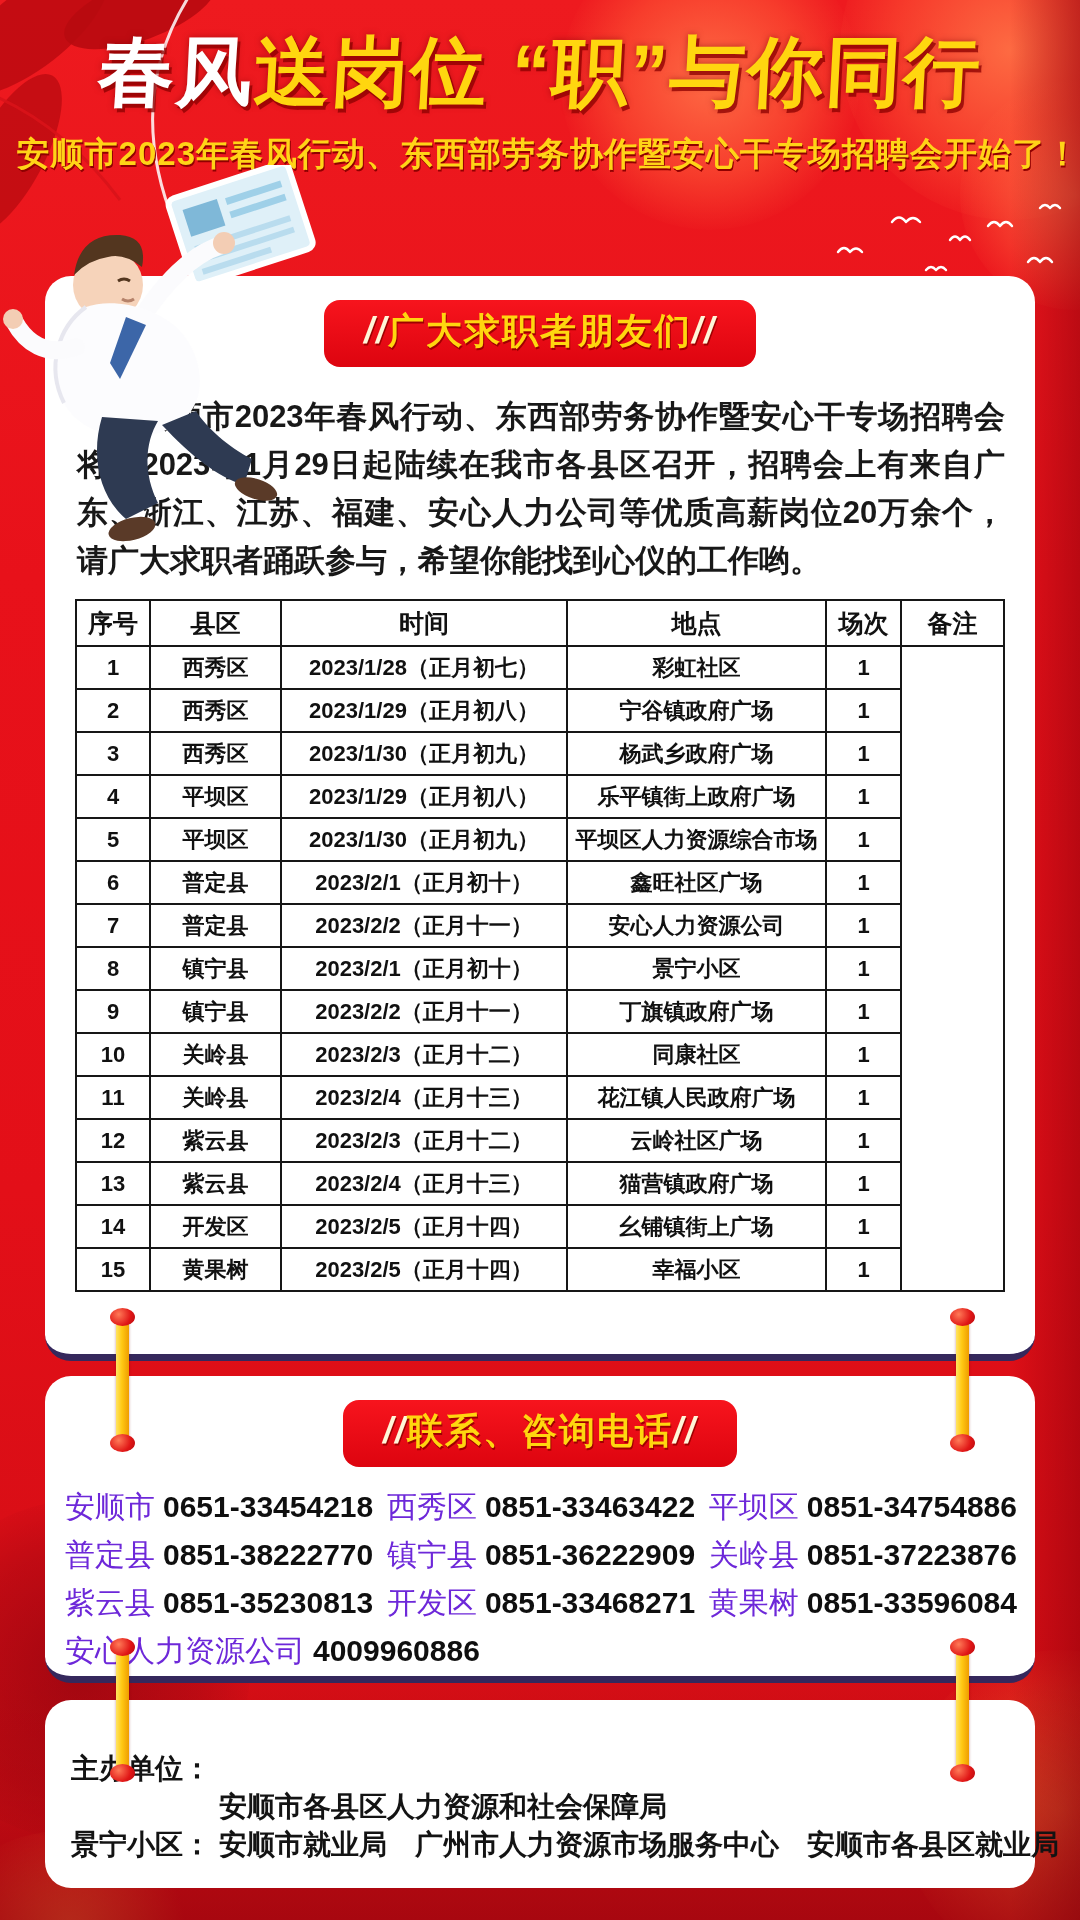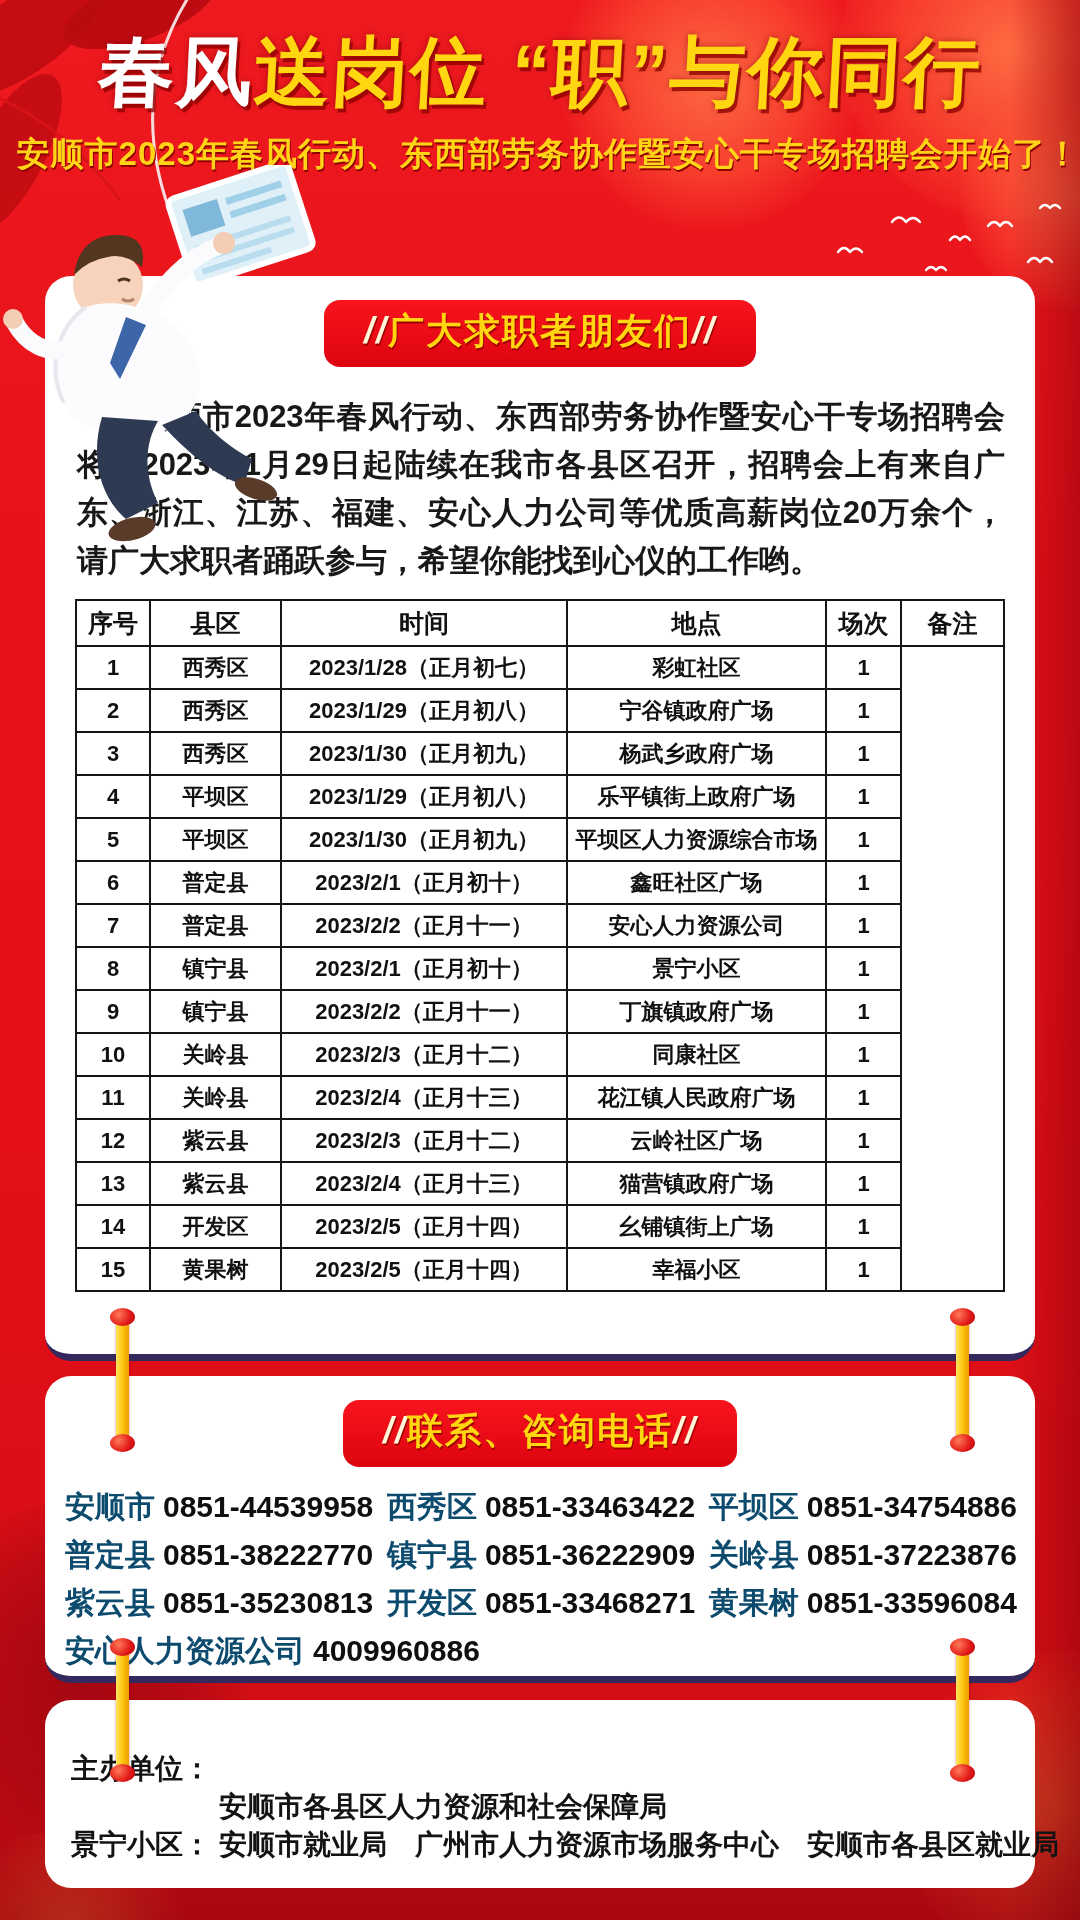--- a/index.html
+++ b/index.html
@@ -55,21 +55,21 @@
     background:radial-gradient(circle at 35% 35%,#ff7a57,#e01616 60%,#b10a10);}
   .pin:before{top:-8px;} .pin:after{bottom:-8px;}
   .pinA{top:1316px;height:128px;} .pinB{top:1646px;height:128px;}
   .pin-left{left:116px;} .pin-right{left:956px;}
   
   .contact-lines{margin:18px 18px 0 20px;}
   .contact-row{display:flex;justify-content:space-between;align-items:baseline;
     line-height:43px;white-space:nowrap;}
   .contact-row.single{justify-content:flex-start;}
   .contact-item{white-space:nowrap;}
-  .contact-item .lab{color:#0c4a6e;font-weight:700;font-size:30px;margin-right:8px;}
+  .contact-item .lab{color:#6d28d9;font-weight:400;font-size:30px;margin-right:8px;}
   .contact-item .num{color:#0f0f0f;font-weight:800;font-size:30px;letter-spacing:0;}
   
   .footer-lines{padding:50px 24px 0 26px;font-size:28px;font-weight:700;color:#131313;line-height:38px;}
   .f-row{display:flex;}
   .f-label{flex:0 0 148px;white-space:nowrap;}
   .f-indent{flex:0 0 148px;}
   .f-text{white-space:nowrap;}
 </style>
 </head>
 <body>
@@ -292,21 +292,21 @@
   <div class="pin pinB pin-right"></div>
 
   <div class="card card2 dark-edge">
     <div class="badge">
       <span class="slash">//</span>
         <span>联系、咨询电话</span>
         <span class="slash">//</span>
     </div>
     <div class="contact-lines">
         <div class="contact-row">
-          <span class="contact-item"><span class="lab">安顺市</span><span class="num">0851-44539958</span></span>
+          <span class="contact-item"><span class="lab">安顺市</span><span class="num">0651-33454218</span></span>
           <span class="contact-item"><span class="lab">西秀区</span><span class="num">0851-33463422</span></span>
           <span class="contact-item"><span class="lab">平坝区</span><span class="num">0851-34754886</span></span>
         </div>
         <div class="contact-row">
           <span class="contact-item"><span class="lab">普定县</span><span class="num">0851-38222770</span></span>
           <span class="contact-item"><span class="lab">镇宁县</span><span class="num">0851-36222909</span></span>
           <span class="contact-item"><span class="lab">关岭县</span><span class="num">0851-37223876</span></span>
         </div>
         <div class="contact-row">
           <span class="contact-item"><span class="lab">紫云县</span><span class="num">0851-35230813</span></span>

